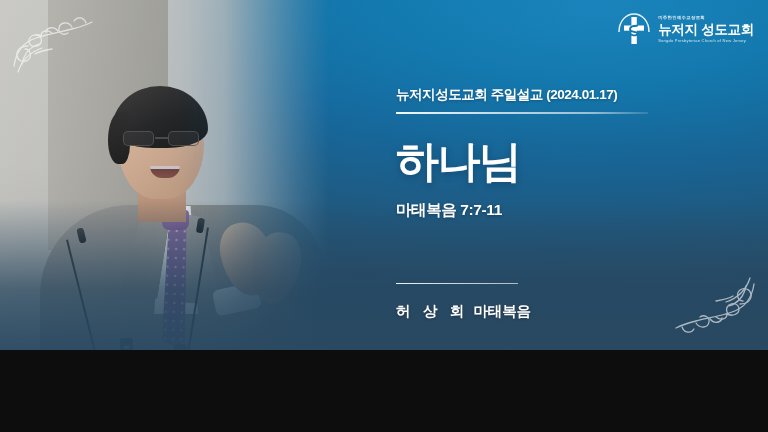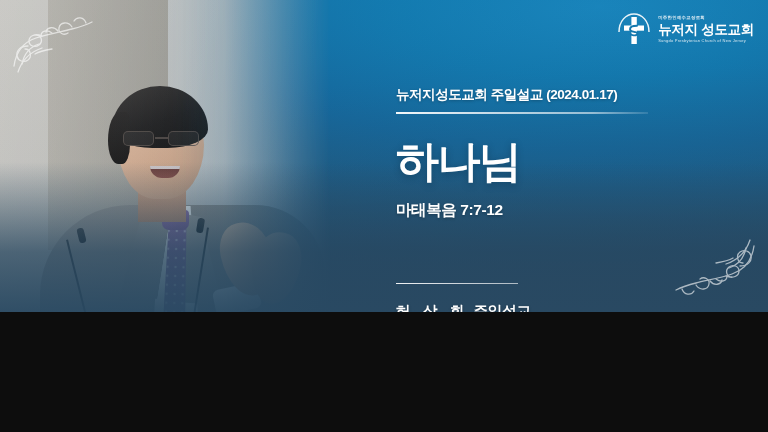--- a/index.html
+++ b/index.html
@@ -2,21 +2,21 @@
 <html><head>
 <meta charset="utf-8">
 <style>
   * { margin:0; padding:0; box-sizing:border-box; }
   html, body {
     width:768px; height:432px; overflow:hidden;
     font-family:"Liberation Sans","DejaVu Sans",sans-serif;
     background:#0d0d0d;
   }
   #stage {
-    position:relative; width:768px; height:312px; overflow:hidden;
+    position:relative; width:768px; height:350px; overflow:hidden;
     background:#1b4a6b;
   }
 
   
   .bg-base {
     position:absolute; inset:0;
     background:
       radial-gradient(130% 115% at 78% 2%, #1b86bd 0%, #1379ae 20%, #16689c 40%, #215a80 62%, #29506e 80%, #2b4a63 100%);
   }
   .bg-vert {
@@ -366,21 +366,21 @@
   </div>
 
   <div class="content">
     <div class="eyebrow">뉴저지성도교회 주일설교 (2024.01.17)</div>
     <div class="eyebrow-rule"></div>
 
     <div class="title">
       <span class="l2">하나님</span>
     </div>
 
-    <div class="verse">마태복음 7:7-12</div>
+    <div class="verse">마태복음 7:7-11</div>
 
     <div class="speaker-rule"></div>
     <div class="speaker">
-      <span class="nm">허 상 회</span><span class="rl">주일설교</span>
+      <span class="nm">허 상 회</span><span class="rl">마태복음</span>
     </div>
   </div>
 
 </div>
 
 </body></html>

